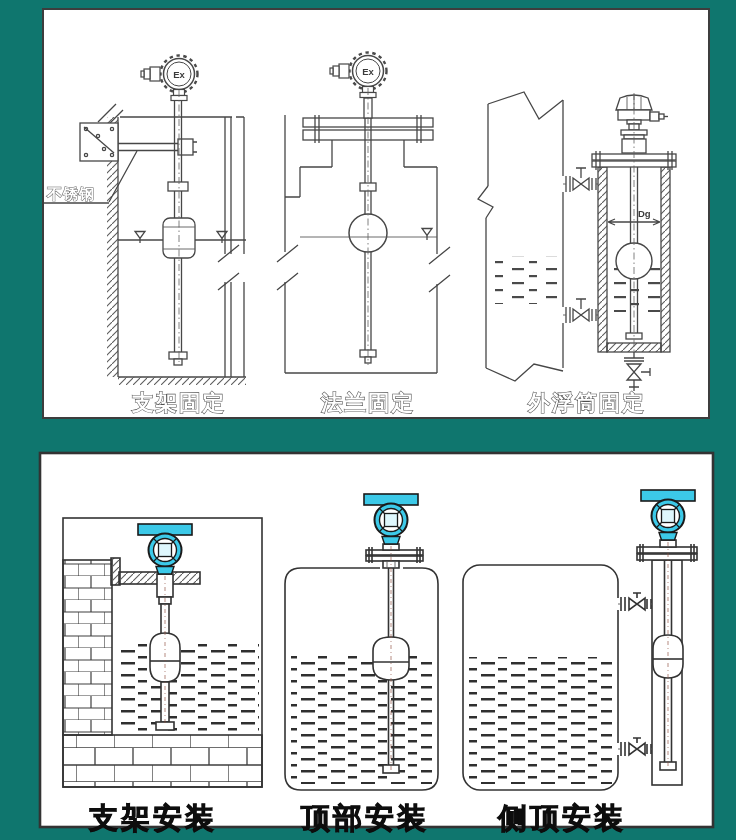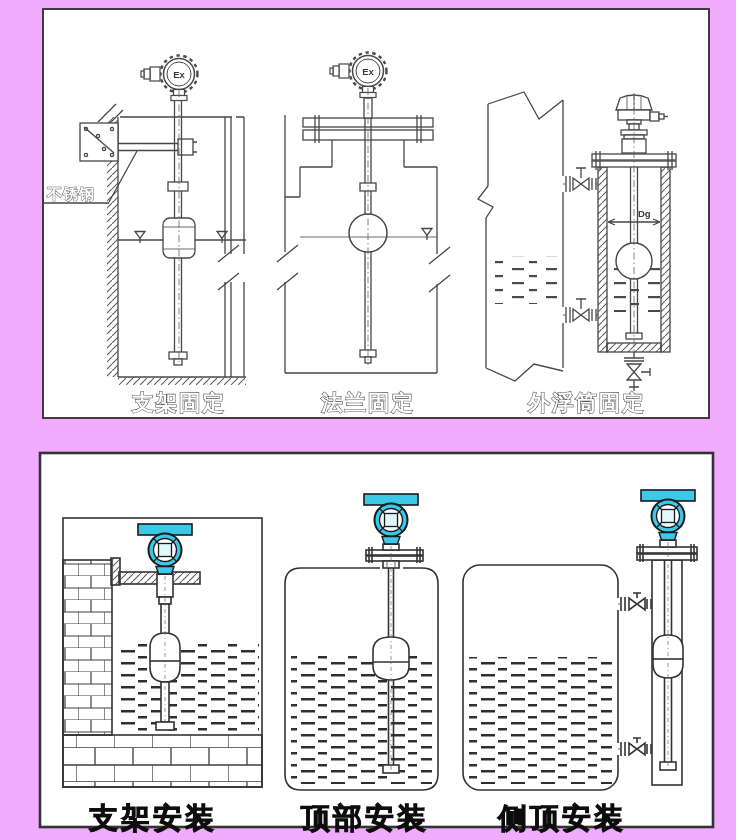--- a/index.html
+++ b/index.html
@@ -1,16 +1,16 @@
 <!DOCTYPE html>
 <html><head>
 <meta charset="utf-8">
 <style>
   html,body{margin:0;padding:0;background:#ffffff;}
-  .stage{position:relative;width:736px;height:840px;background:#f0abfc;overflow:hidden;}
+  .stage{position:relative;width:736px;height:840px;background:#0f766e;overflow:hidden;}
   svg{display:block;}
   svg text{font-family:"Liberation Sans","DejaVu Sans",sans-serif;}
   .panel{fill:#ffffff;stroke:#3d3d3d;stroke-width:2;}
   .panel2{fill:#ffffff;stroke:#333333;stroke-width:2.6;}
   .ln{stroke:#474747;fill:none;stroke-width:1.3;}
   .lnf{stroke:#474747;fill:#ffffff;stroke-width:1.3;}
   .thin{stroke:#5a5a5a;fill:none;stroke-width:0.9;}
   .cl{stroke:#606060;fill:none;stroke-width:0.8;stroke-dasharray:7 3 1.5 3;}
   .ln2{stroke:#333333;fill:none;stroke-width:1.6;}
   .ln2f{stroke:#333333;fill:#ffffff;stroke-width:1.6;}

